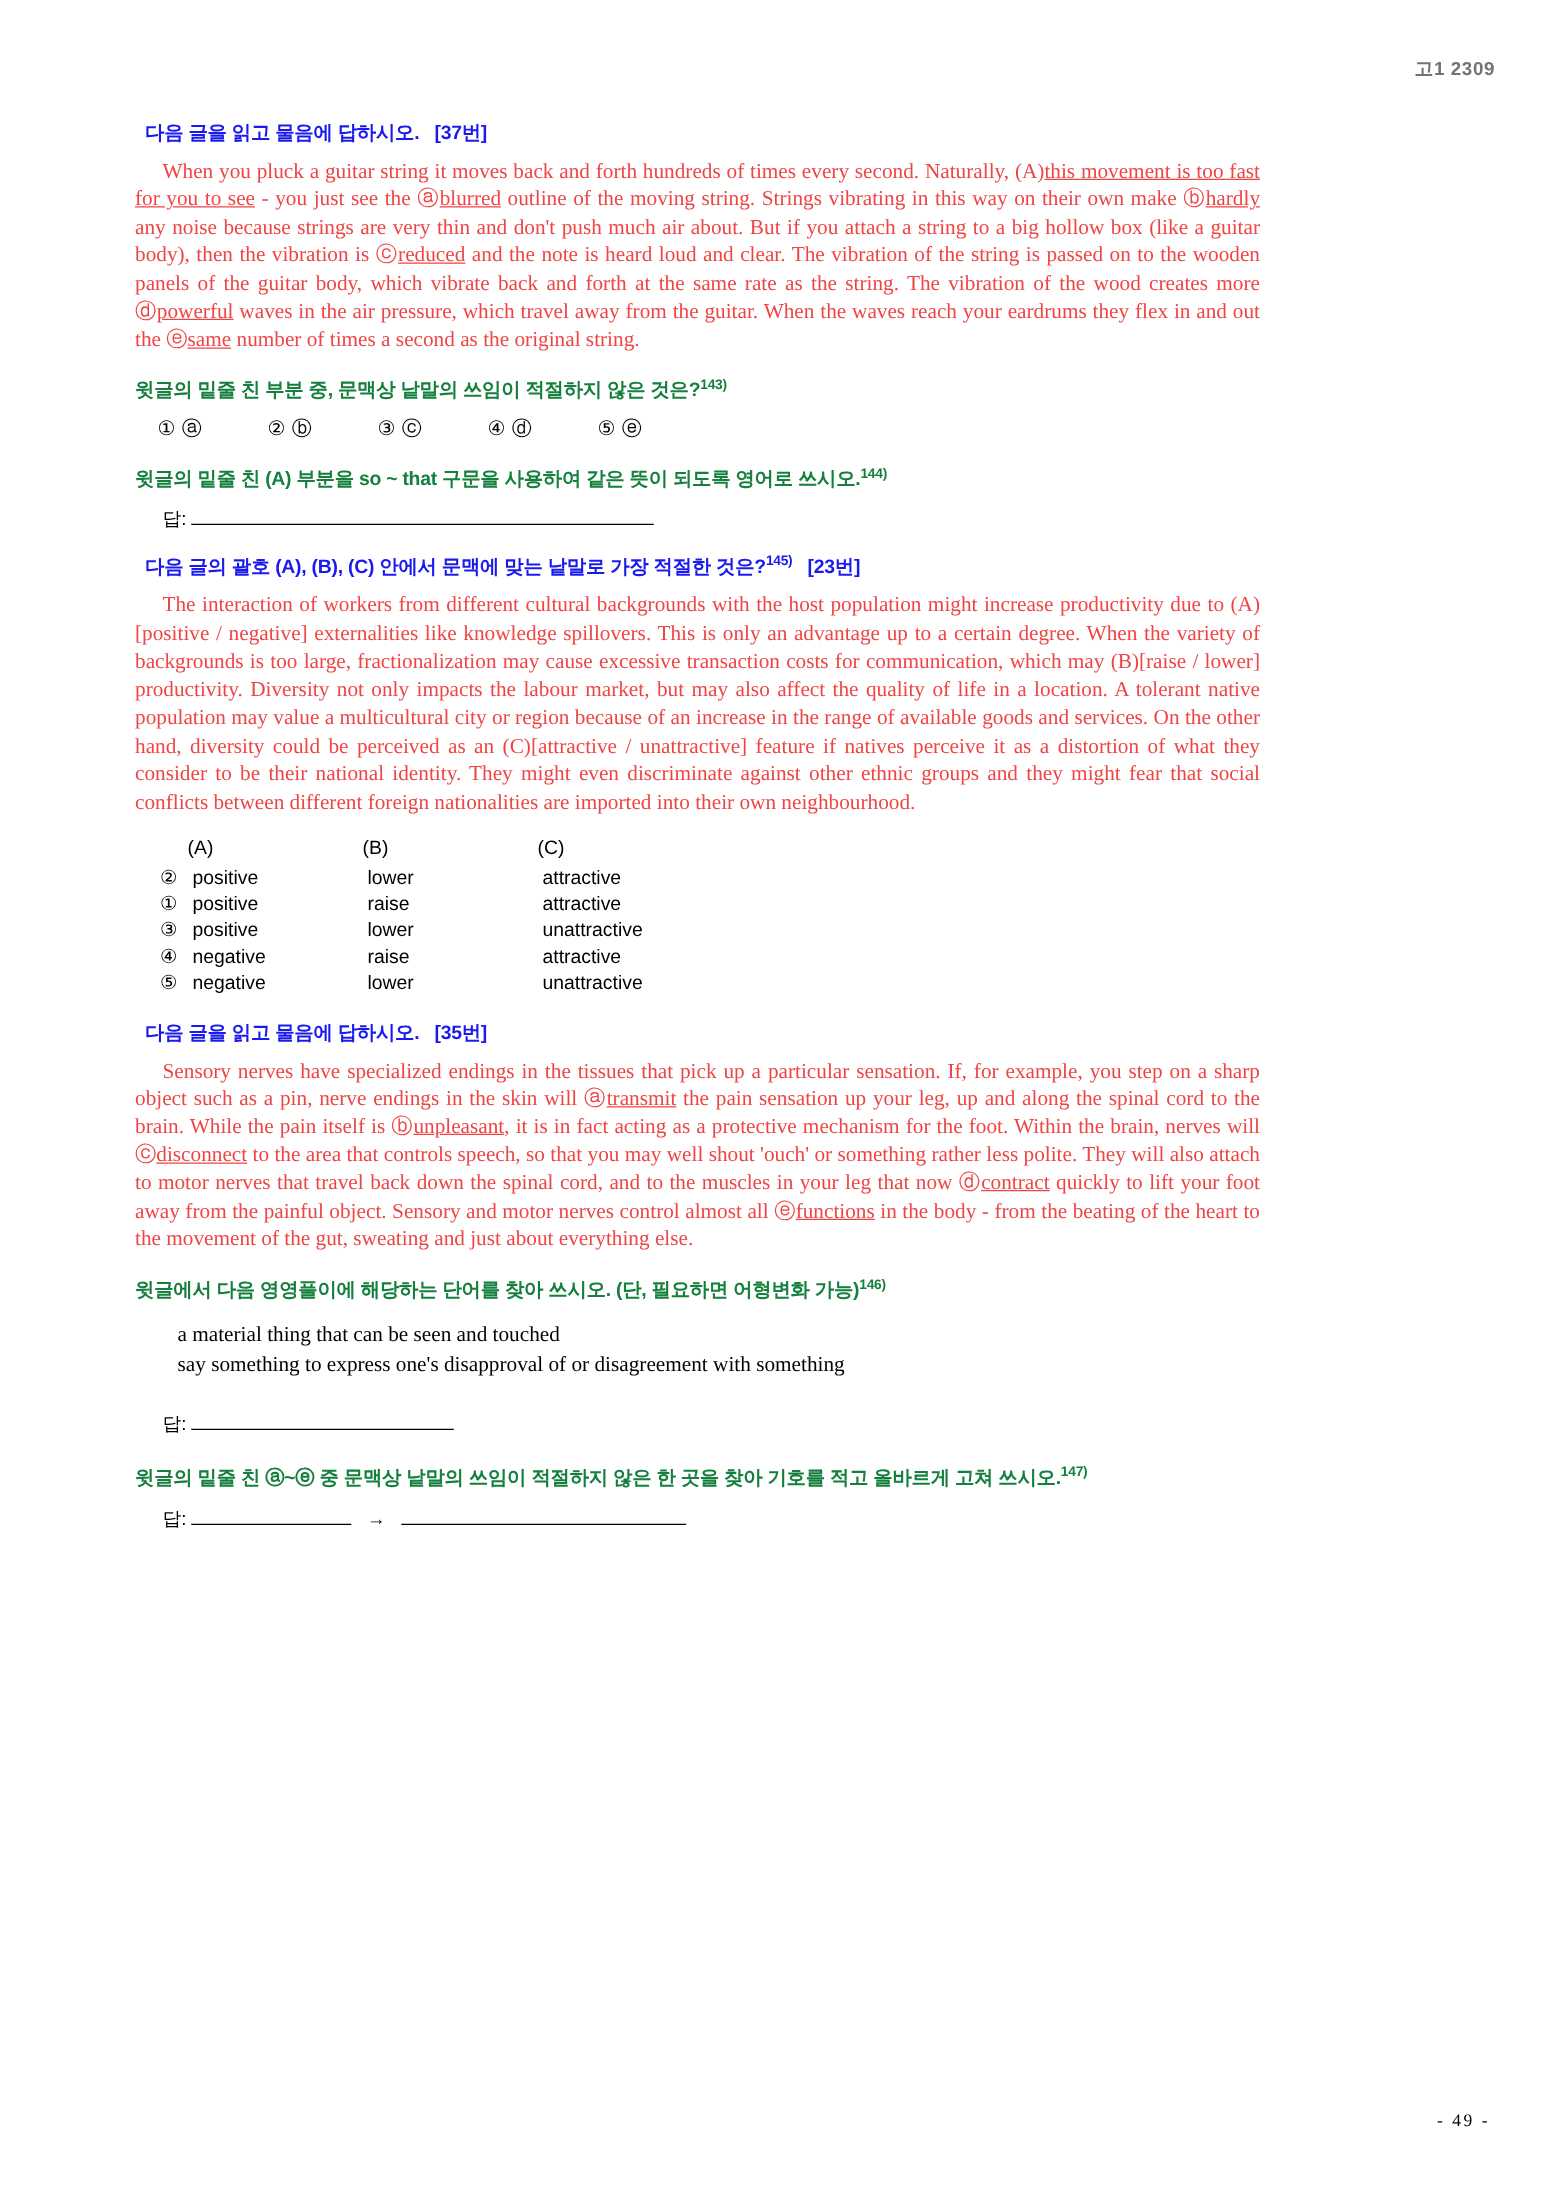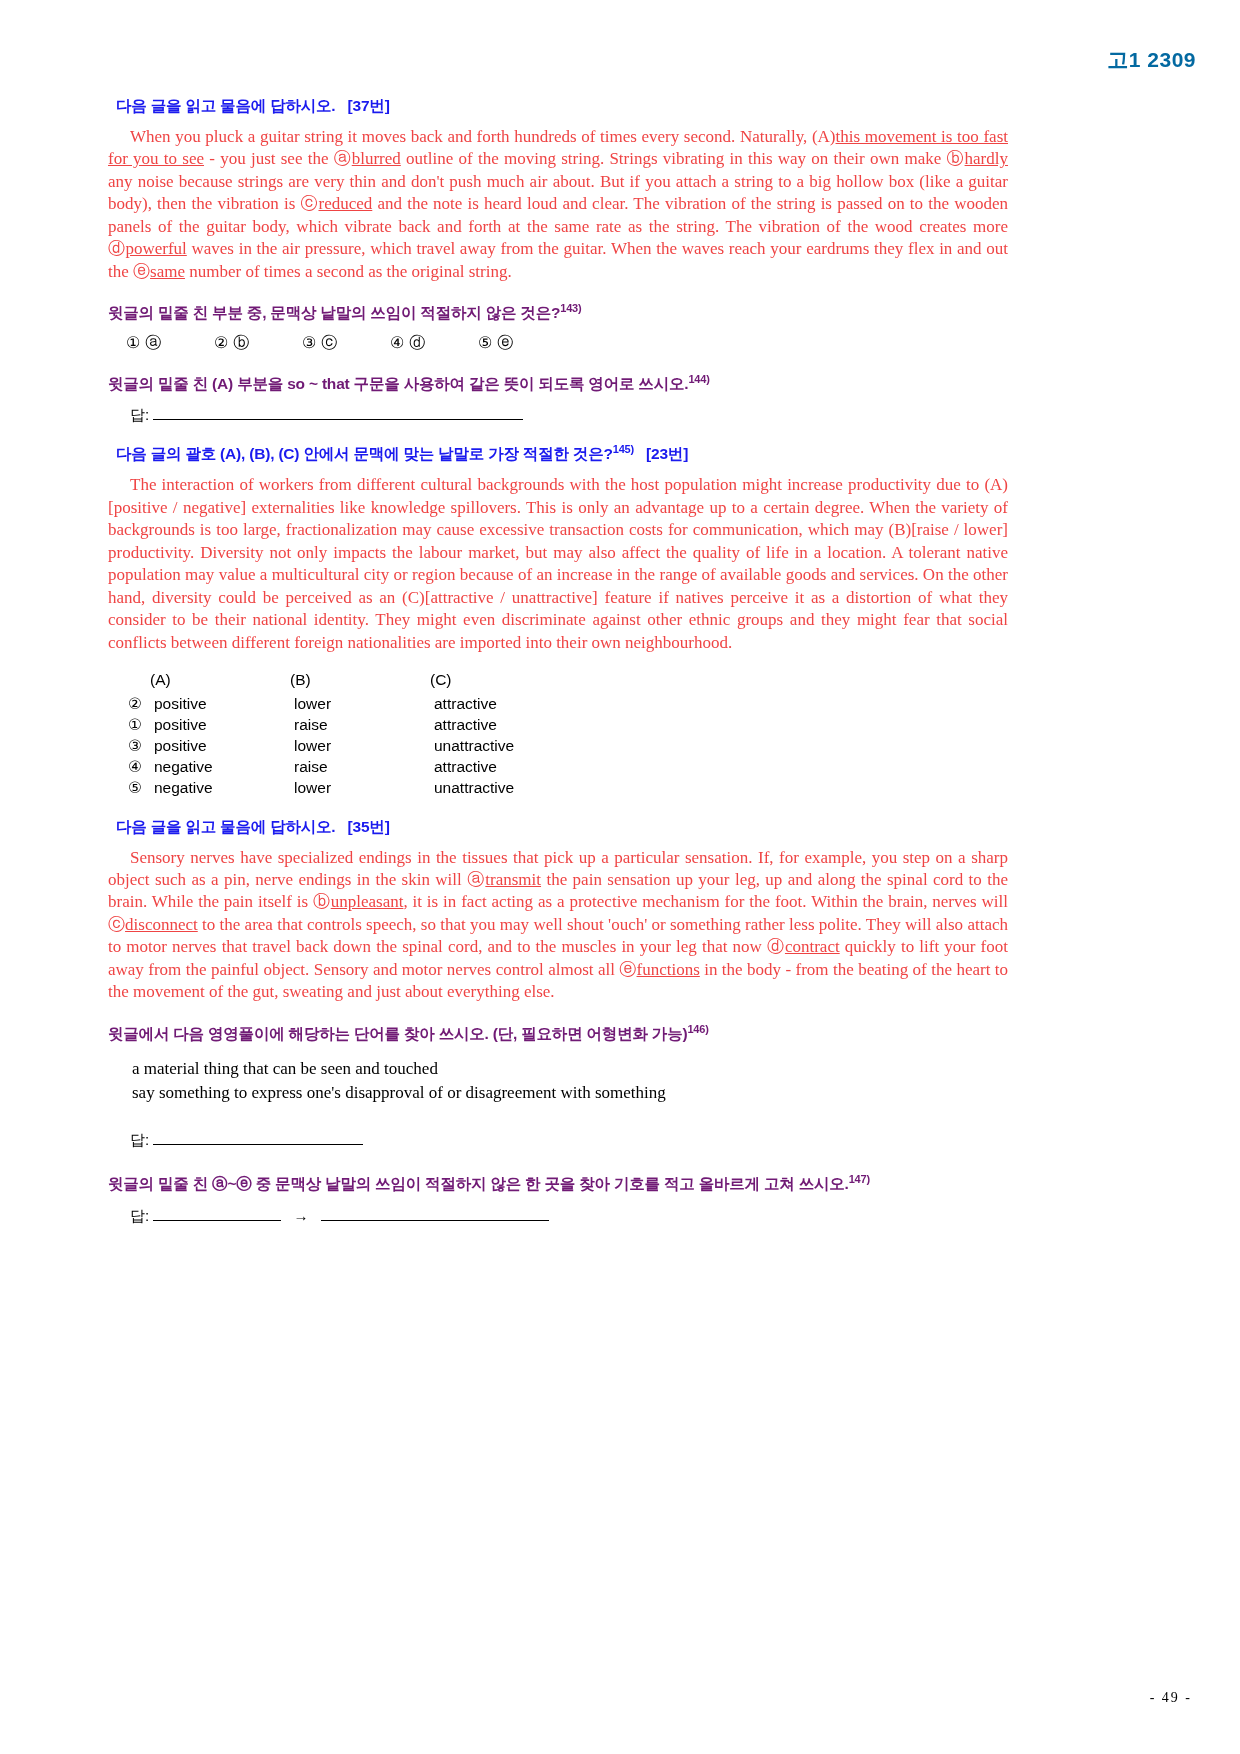--- a/index.html
+++ b/index.html
@@ -21,22 +21,22 @@
     height: 1754px;
     box-sizing: border-box;
     padding: 0;
   }
   .running-head {
     position: absolute;
     right: 44px;
     top: 46px;
     font-family: "Liberation Sans", "DejaVu Sans", sans-serif;
     font-weight: bold;
-    font-size: 21px;
-    color: #0369a1;
+    font-size: 15px;
+    color: #737373;
     letter-spacing: 0.5px;
   }
   .content {
     position: absolute;
     left: 108px;
     top: 96px;
     width: 900px;
   }
   .q-head {
     font-family: "Liberation Sans", "DejaVu Sans", sans-serif;
@@ -48,21 +48,21 @@
   }
   .q-head .sup {
     font-size: 11px;
     vertical-align: super;
     font-weight: bold;
   }
   .q-head-black {
     font-family: "Liberation Sans", "DejaVu Sans", sans-serif;
     font-weight: bold;
     font-size: 15.5px;
-    color: #701a75;
+    color: #15803d;
     margin: 18px 0 8px 0;
     letter-spacing: -0.2px;
     line-height: 1.45;
   }
   .q-head-black .sup {
     font-size: 11px;
     vertical-align: super;
   }
   .passage {
     font-family: "Liberation Serif", "DejaVu Serif", serif;
@@ -111,21 +111,21 @@
   }
   .col0 { width: 26px; }
   .col1 { width: 140px; }
   .col2 { width: 140px; }
   .col3 { width: 160px; }
   .abc-table .hdr { margin-left: 22px; margin-bottom: 3px; }
   .defs {
     font-family: "Liberation Serif", "DejaVu Serif", serif;
     font-size: 17px;
     line-height: 1.38;
-    margin: 12px 0 0 24px;
+    margin: 12px 0 0 34px;
   }
   .footer {
     position: absolute;
     right: 48px;
     bottom: 48px;
     font-family: "Liberation Serif", "DejaVu Serif", serif;
     font-size: 14px;
     letter-spacing: 2px;
   }
   .sp { display: inline-block; width: 8px; }

